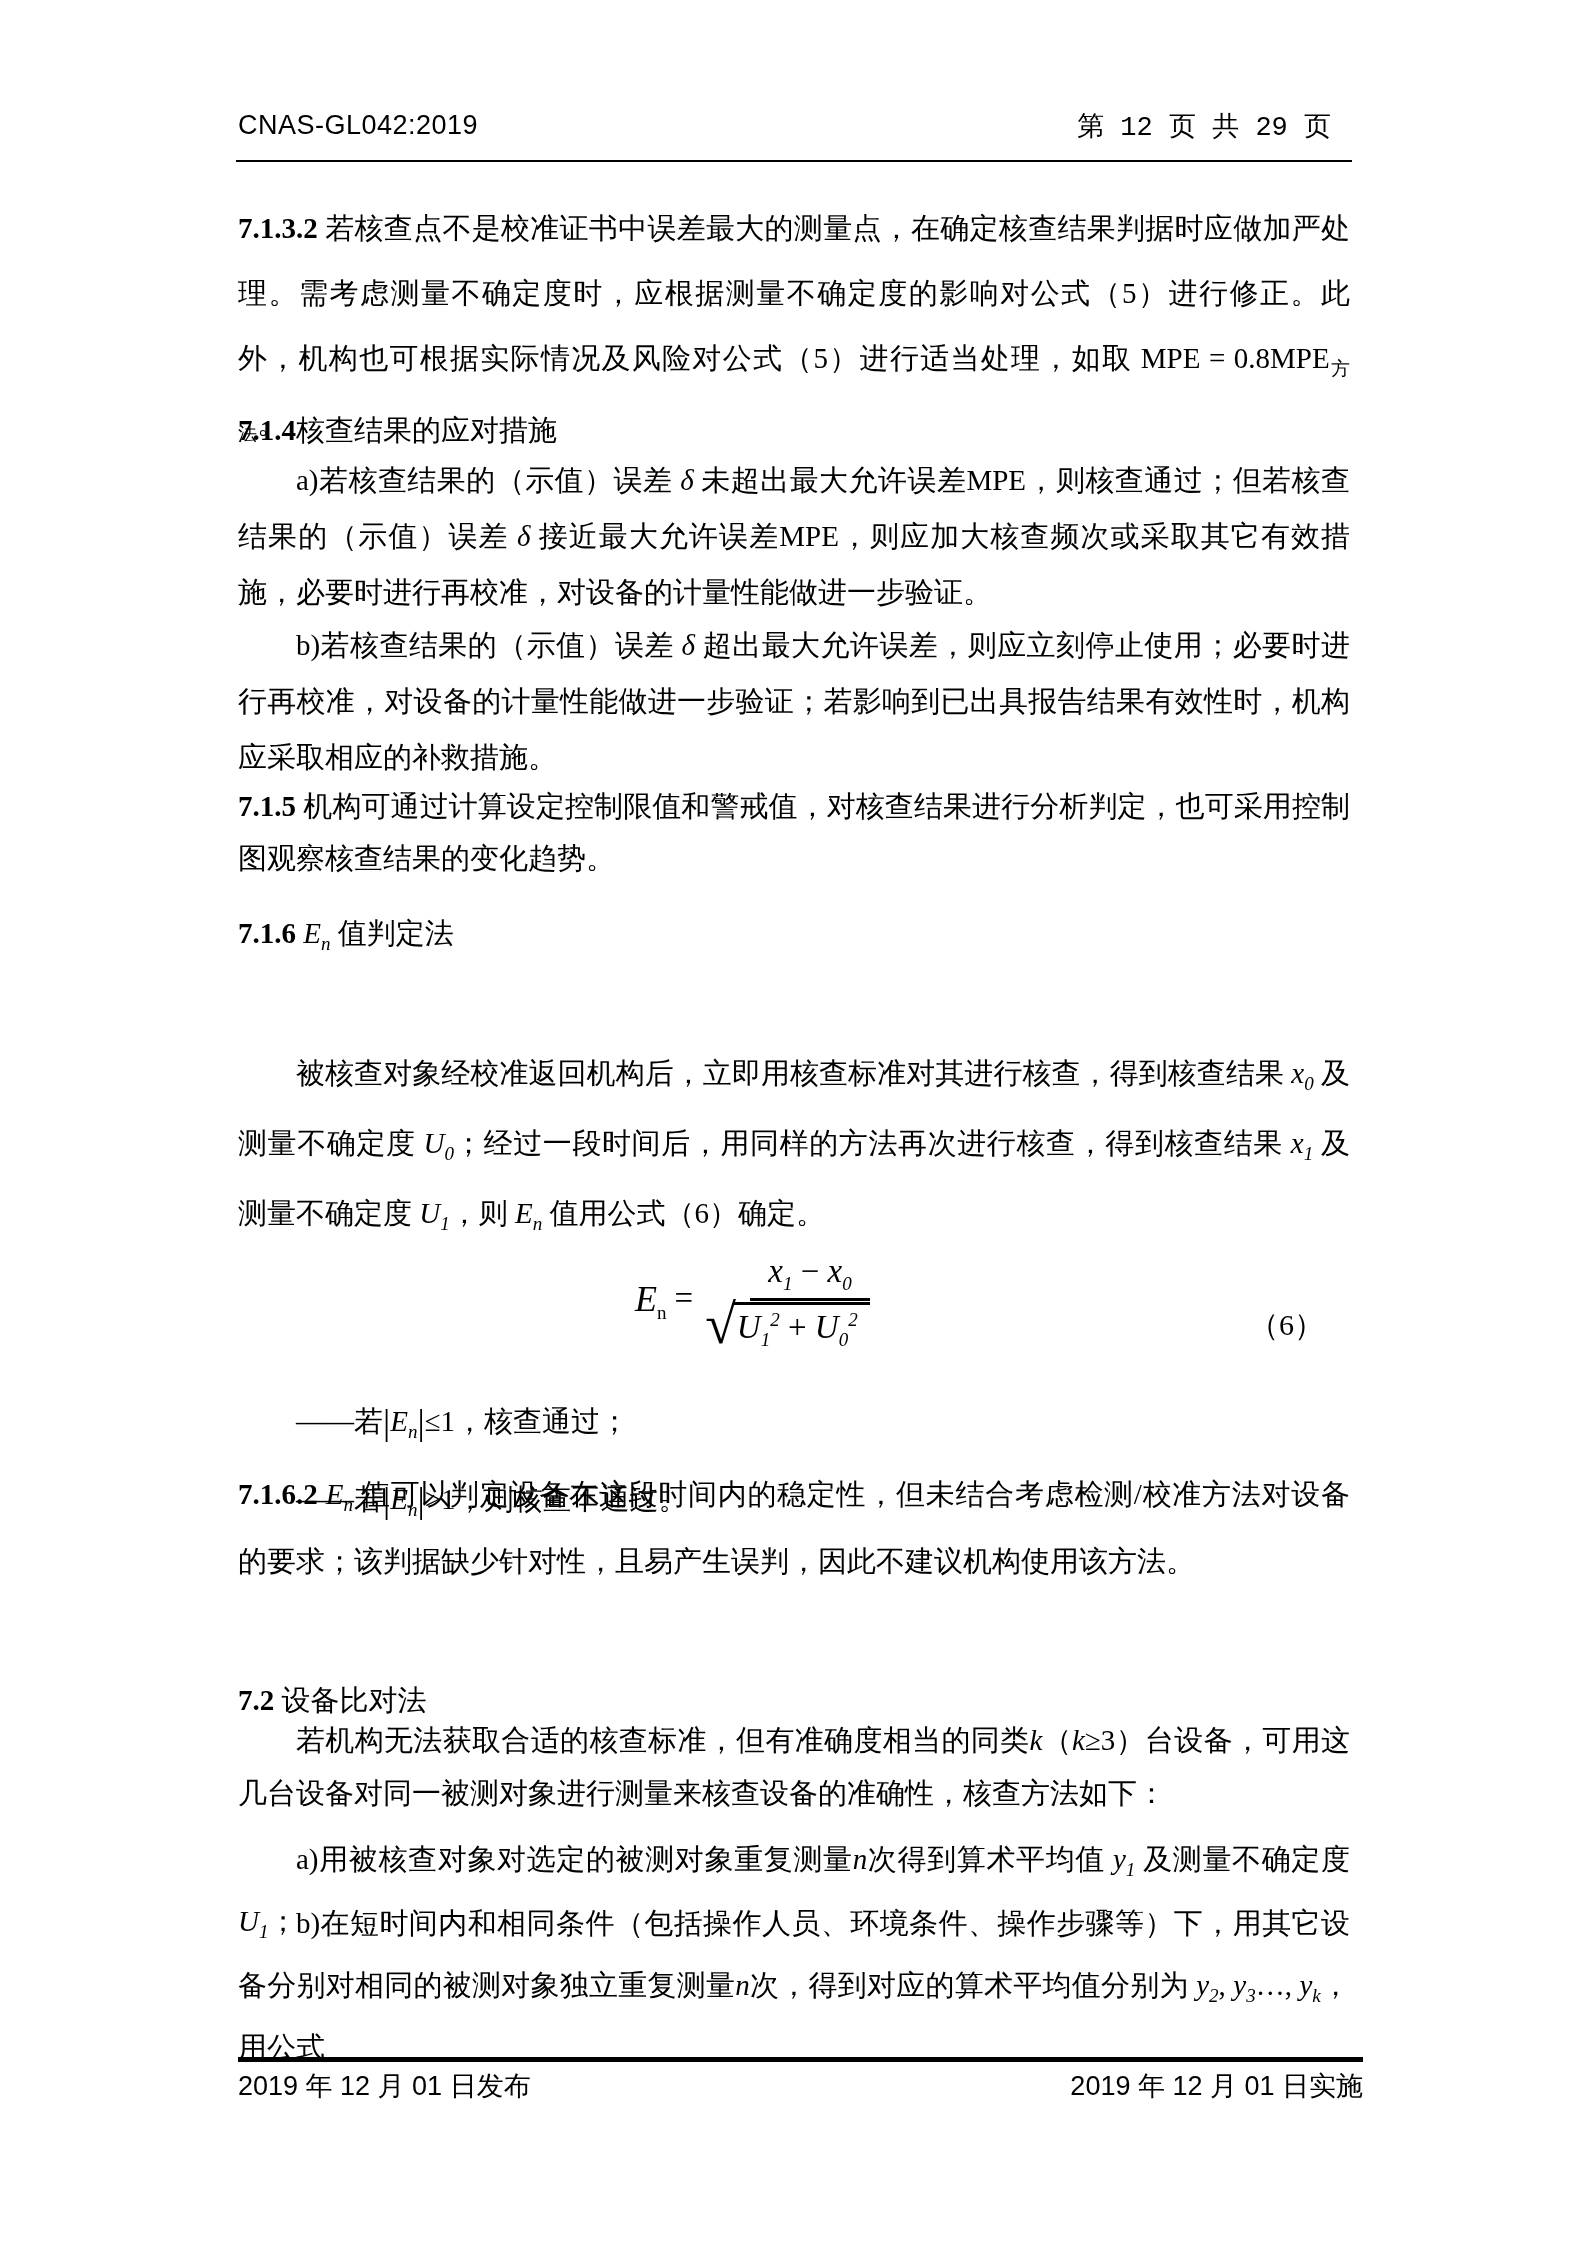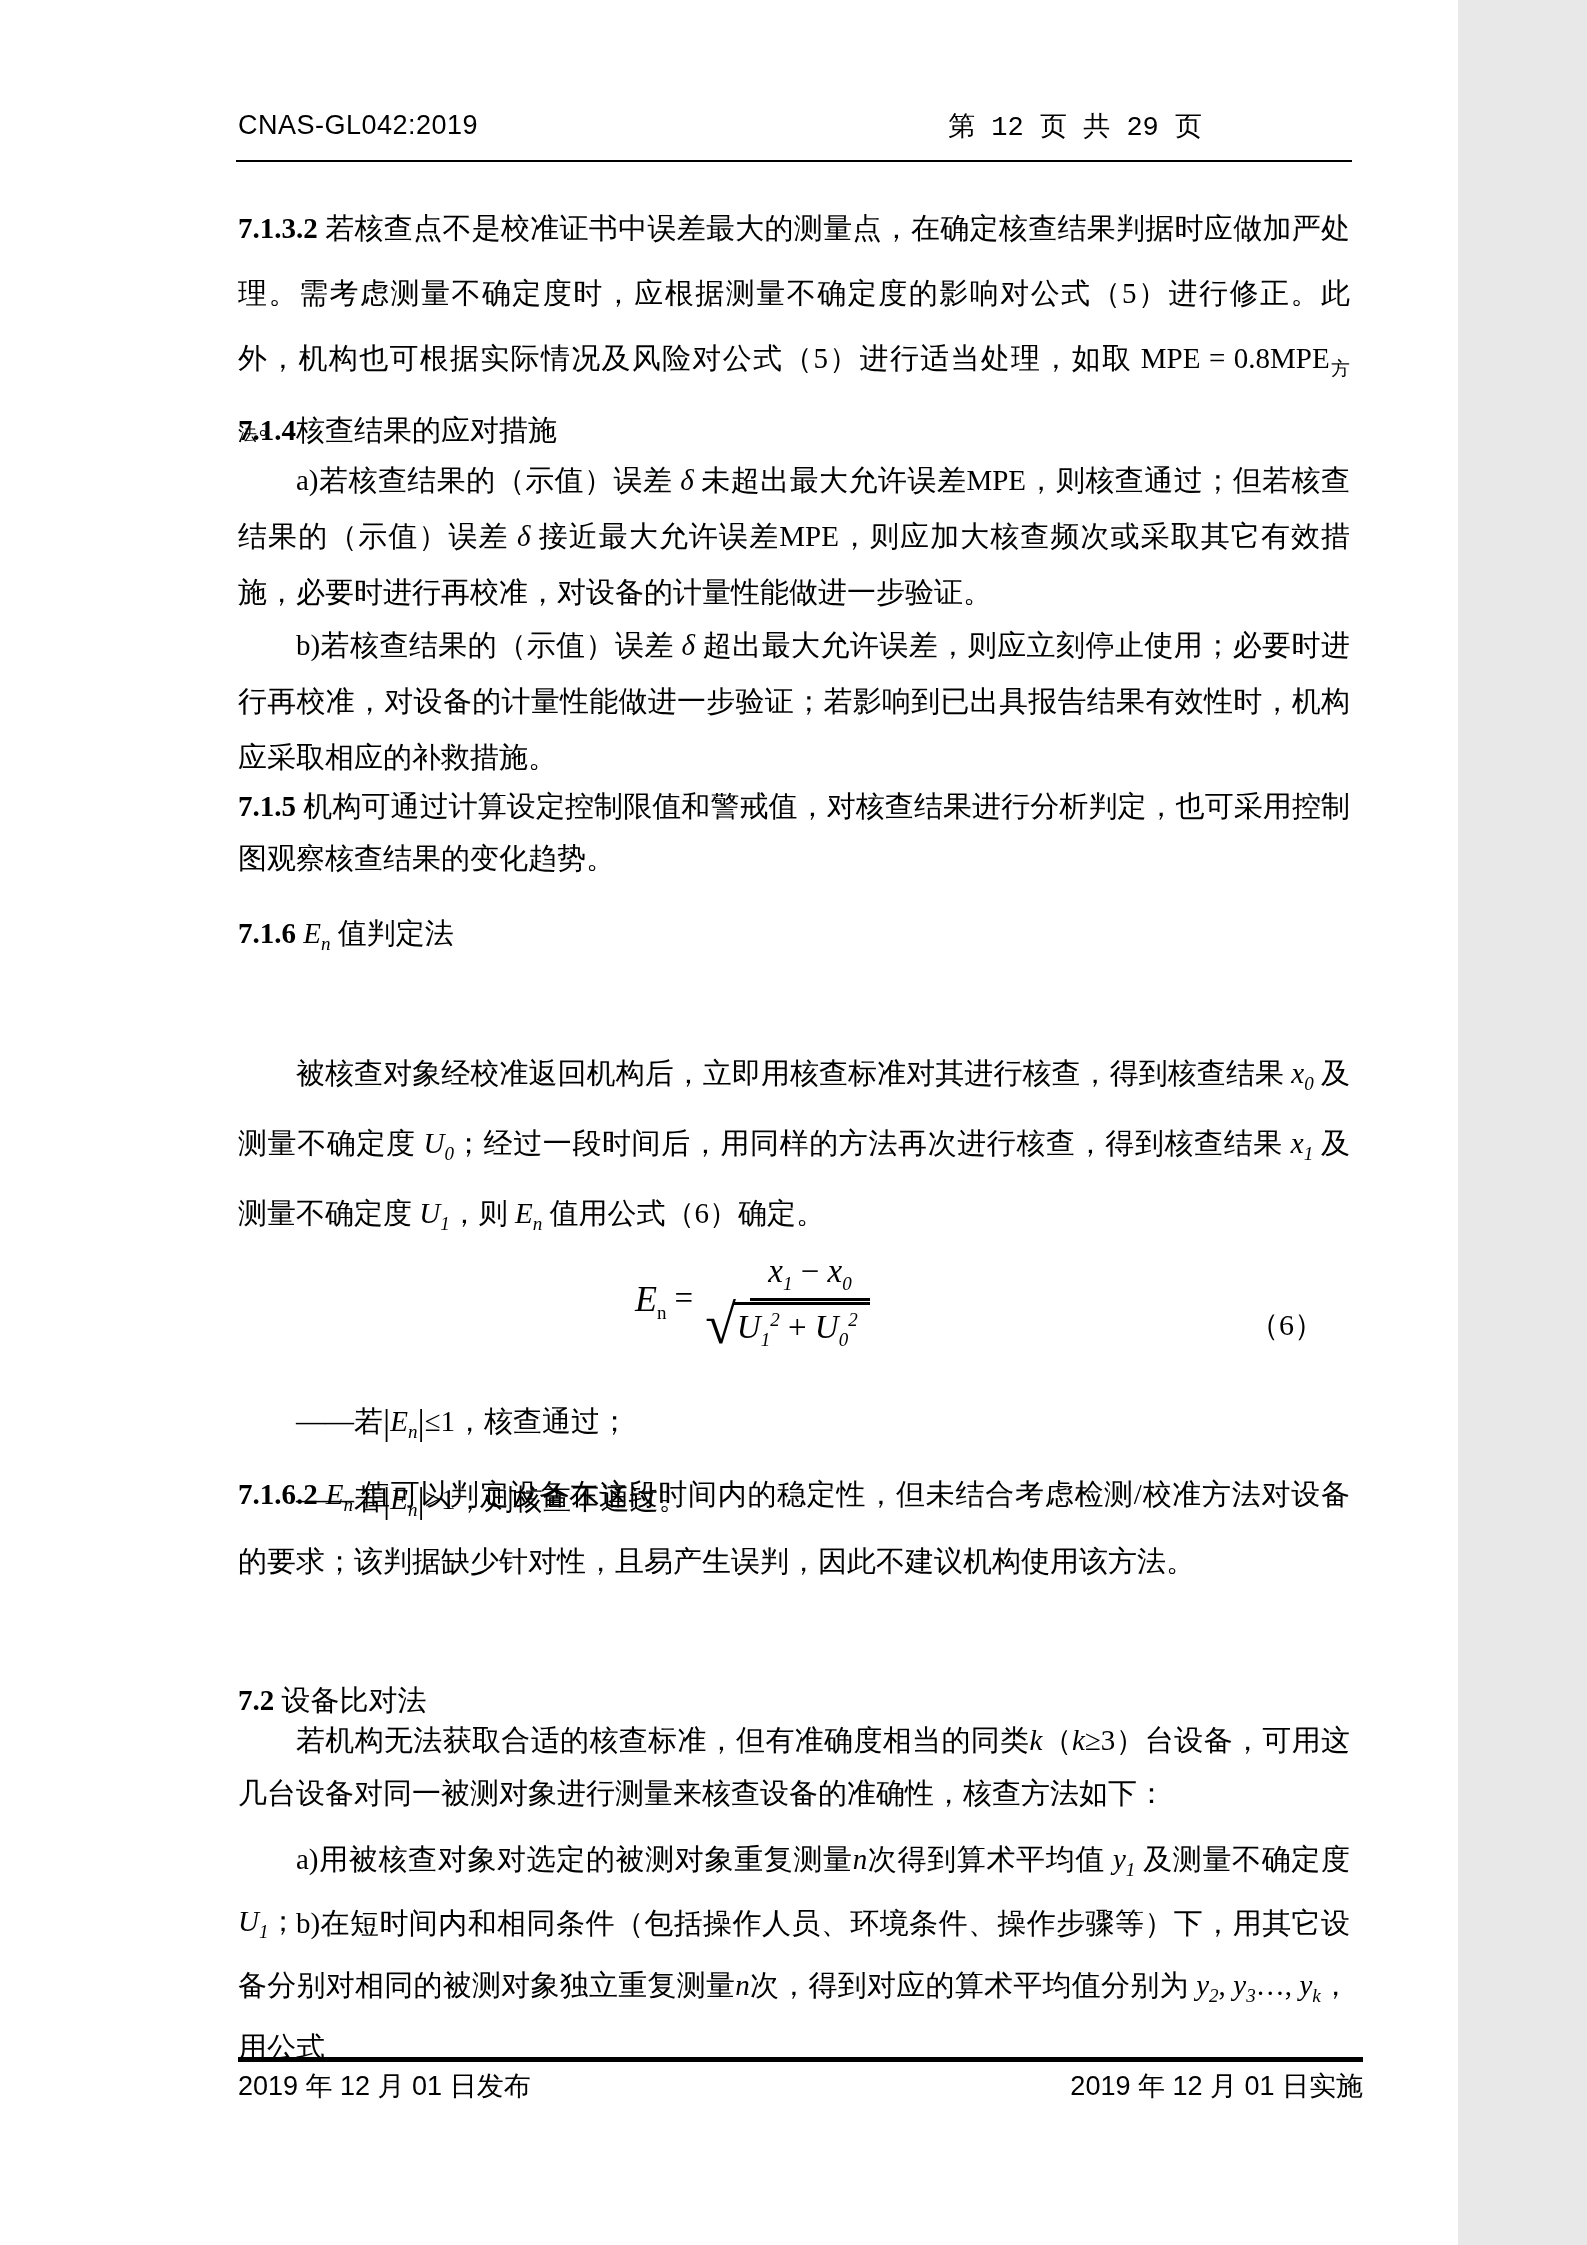--- a/index.html
+++ b/index.html
@@ -1,18 +1,18 @@
 <!DOCTYPE html>
 <html lang="zh"><head>
 <meta charset="utf-8">
 <style>
   html,body{margin:0;padding:0;background:#e8e8e8;}
   .page{
     position:relative;
-    width:1458px;height:2245px;
+    width:1587px;height:2245px;
     background:#ffffff;
     font-family:"Liberation Serif","DejaVu Serif",serif;
     color:#000;
     overflow:hidden;
   }
   
   .doc-code{
     position:absolute;left:238px;top:110px;
     font-family:"Liberation Sans","DejaVu Sans",sans-serif;
     font-size:27px;letter-spacing:0.5px;

